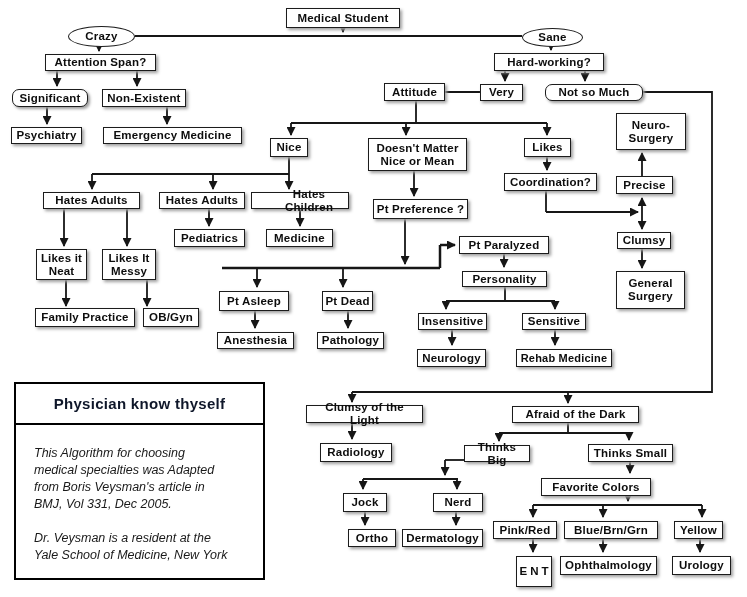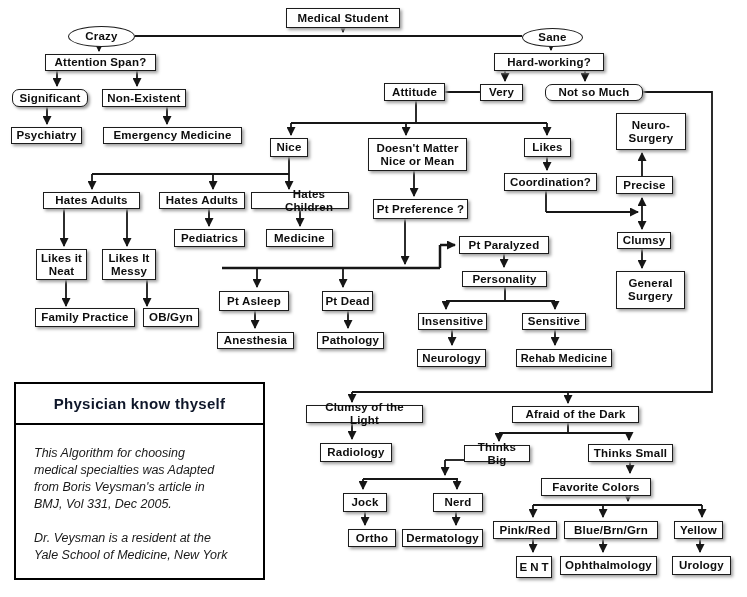--- a/index.html
+++ b/index.html
@@ -169,21 +169,21 @@
   <div class="node" style="left:464px;top:445px;width:66px;height:17px;">Thinks Big</div>
   <div class="node" style="left:588px;top:444px;width:85px;height:18px;">Thinks Small</div>
   <div class="node" style="left:541px;top:478px;width:110px;height:18px;text-align:right;">Favorite  Colors</div>
   <div class="node" style="left:343px;top:493px;width:44px;height:19px;">Jock</div>
   <div class="node" style="left:433px;top:493px;width:50px;height:19px;">Nerd</div>
   <div class="node" style="left:493px;top:521px;width:64px;height:18px;">Pink/Red</div>
   <div class="node" style="left:564px;top:521px;width:94px;height:18px;">Blue/Brn/Grn</div>
   <div class="node" style="left:674px;top:521px;width:49px;height:18px;">Yellow</div>
   <div class="node" style="left:340px;top:529px;width:48px;height:18px;margin-left:8px;">Ortho</div>
   <div class="node" style="left:402px;top:529px;width:81px;height:18px;">Dermatology</div>
-  <div class="node ent" style="left:516px;top:556px;width:36px;height:22px;">ENT</div>
+  <div class="node ent" style="left:516px;top:556px;width:36px;height:31px;">ENT</div>
   <div class="node" style="left:560px;top:556px;width:97px;height:19px;">Ophthalmology</div>
   <div class="node" style="left:672px;top:556px;width:59px;height:19px;">Urology</div>
 
   <div class="info" style="left:14px;top:382px;width:251px;height:198px;">
     <div class="info-title">Physician know thyself</div>
     <div class="info-body">This Algorithm for choosing
 medical specialties was Adapted
 from  Boris Veysman's article in
 BMJ, Vol 331, Dec 2005.
 

